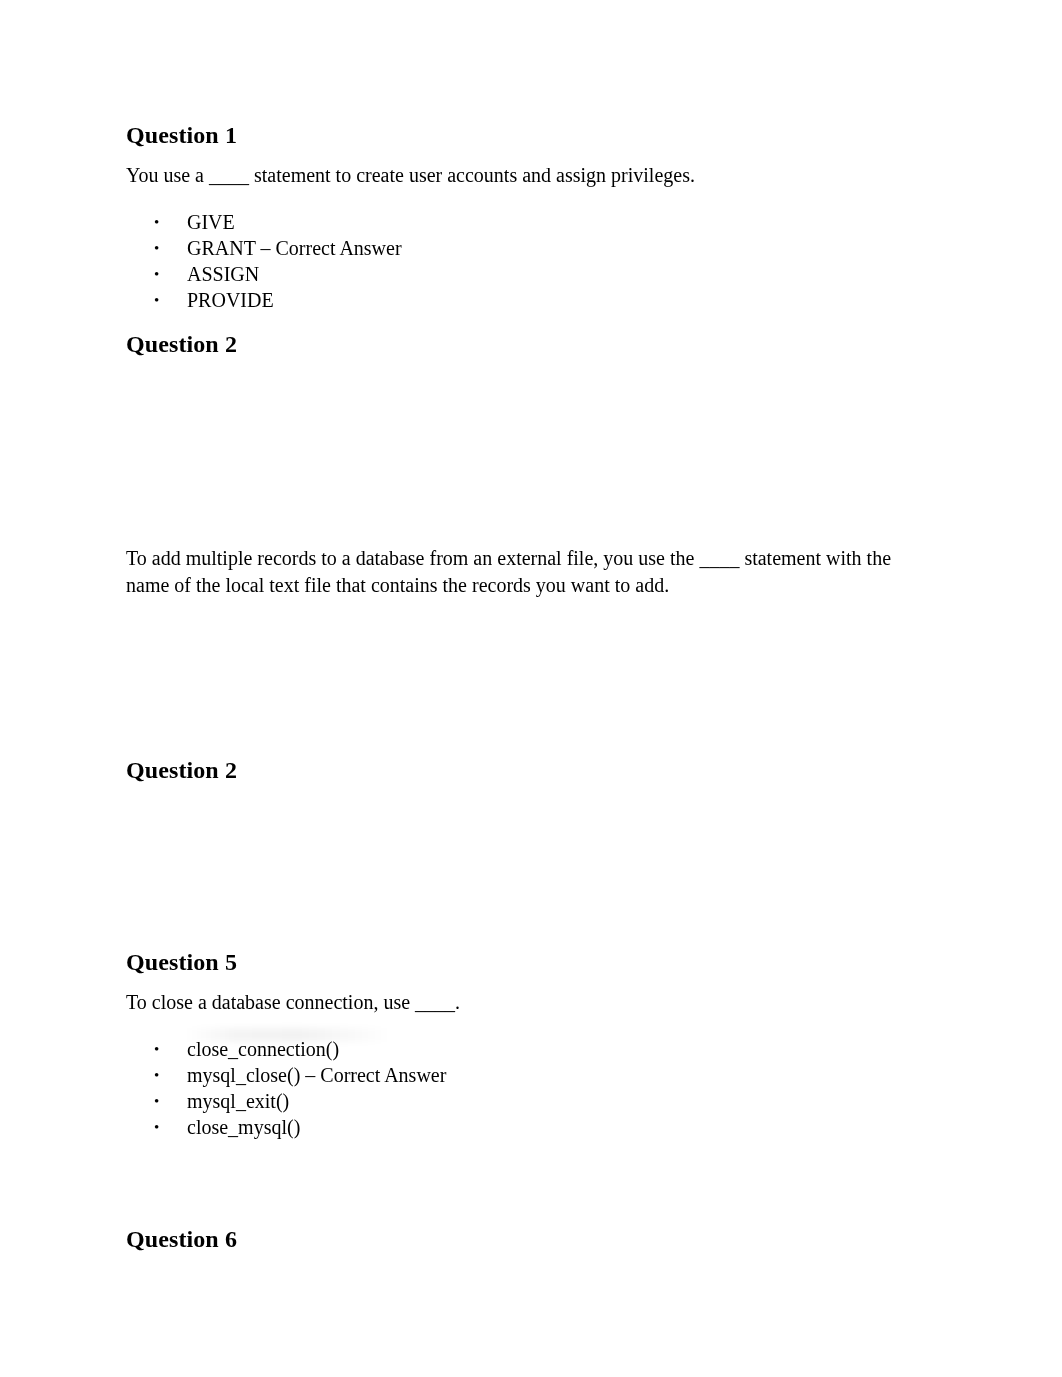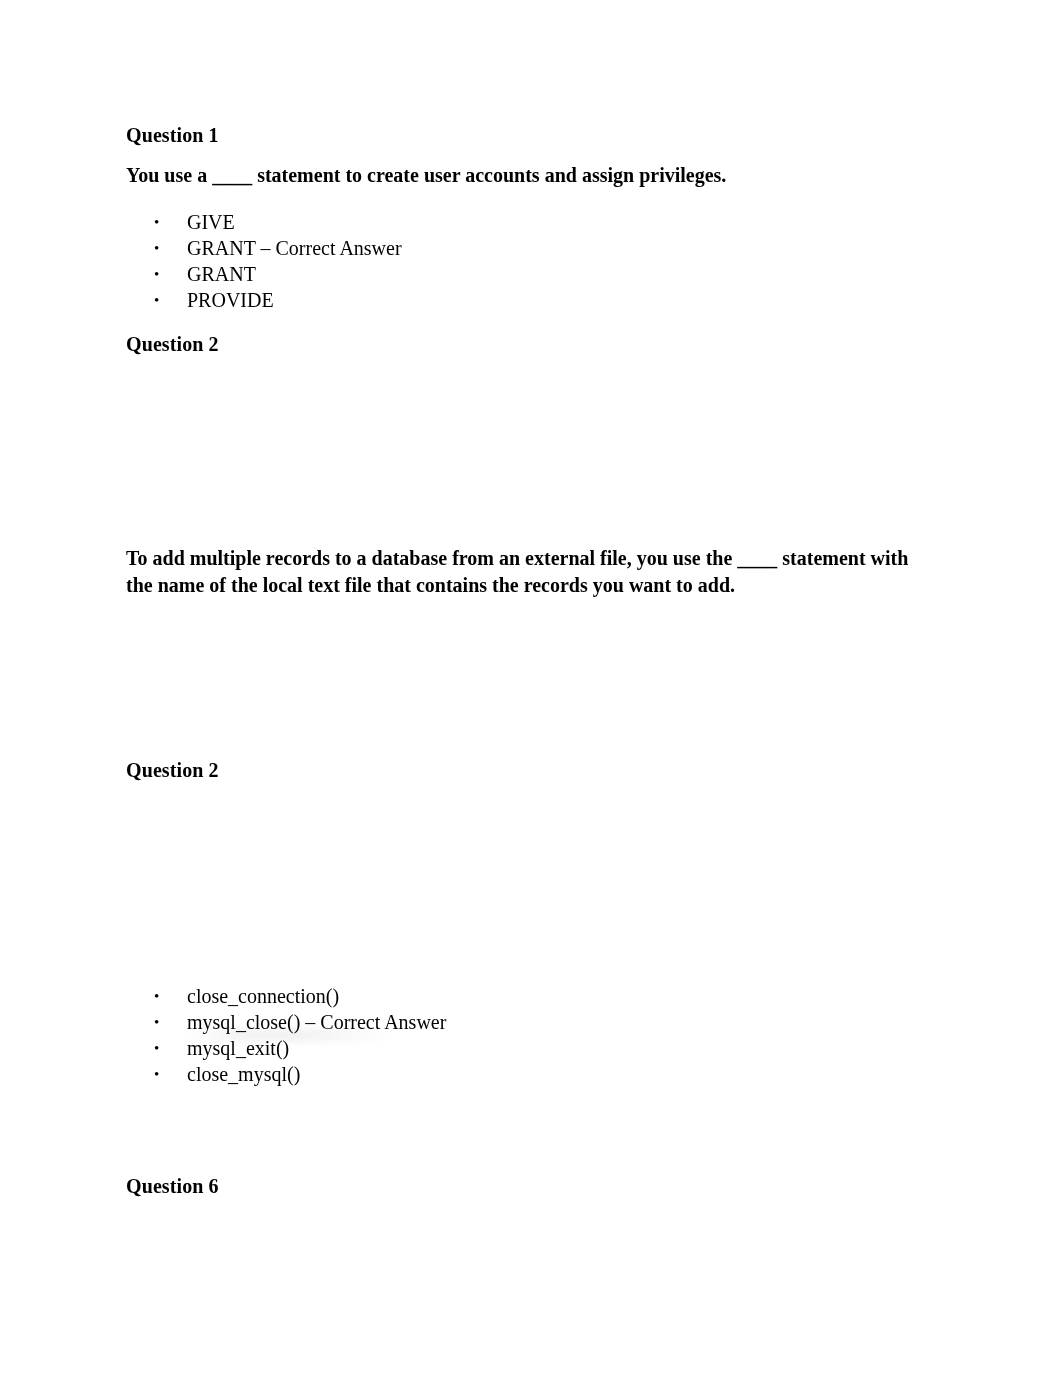--- a/index.html
+++ b/index.html
@@ -20,30 +20,30 @@
     overflow: hidden;
     box-sizing: border-box;
   }
   .content {
     position: absolute;
     left: 126px;
     top: 122px;
     width: 796px;
   }
   .q-heading {
-    font-size: 20px;
+    font-size: 24px;
     line-height: 26px;
     font-weight: bold;
     margin: 0;
     letter-spacing: 0.1px;
   }
   .q-body {
     font-size: 20px;
     line-height: 27px;
-    font-weight: bold;
+    font-weight: normal;
     margin: 0;
     text-align: left;
   }
   .spacer-after-heading { height: 14px; }
   .choices {
     list-style: none;
     margin: 0;
     padding: 0;
   }
   .choice {
@@ -100,21 +100,21 @@
         <li class="choice">
           <span class="bullet">•</span>
           <span>GIVE</span>
         </li>
         <li class="choice">
           <span class="bullet">•</span>
           <span>GRANT – Correct Answer</span>
         </li>
         <li class="choice">
           <span class="bullet">•</span>
-          <span>GRANT</span>
+          <span>ASSIGN</span>
         </li>
         <li class="choice">
           <span class="bullet">•</span>
           <span>PROVIDE</span>
         </li>
       </ul>
     </div>
 
     <div class="gap-q1-to-q2"></div>
 
@@ -130,21 +130,23 @@
       <div class="gap-blank-answer-2"></div>
     </div>
 
     <div>
       <p class="q-heading">Question 2</p>
       <div class="spacer-after-heading"></div>
       <div class="gap-blank-answer-3"></div>
     </div>
 
     <div>
+      <p class="q-heading">Question 5</p>
       <div class="spacer-after-heading"></div>
+      <p class="q-body">To close a database connection, use ____.</p>
       <div class="gap-sm"></div>
       <ul class="choices">
         <li class="choice">
           <span class="bullet">•</span>
           <span>close_connection()</span>
         </li>
         <li class="choice">
           <span class="bullet">•</span>
           <span>mysql_close() – Correct Answer</span>
         </li>

